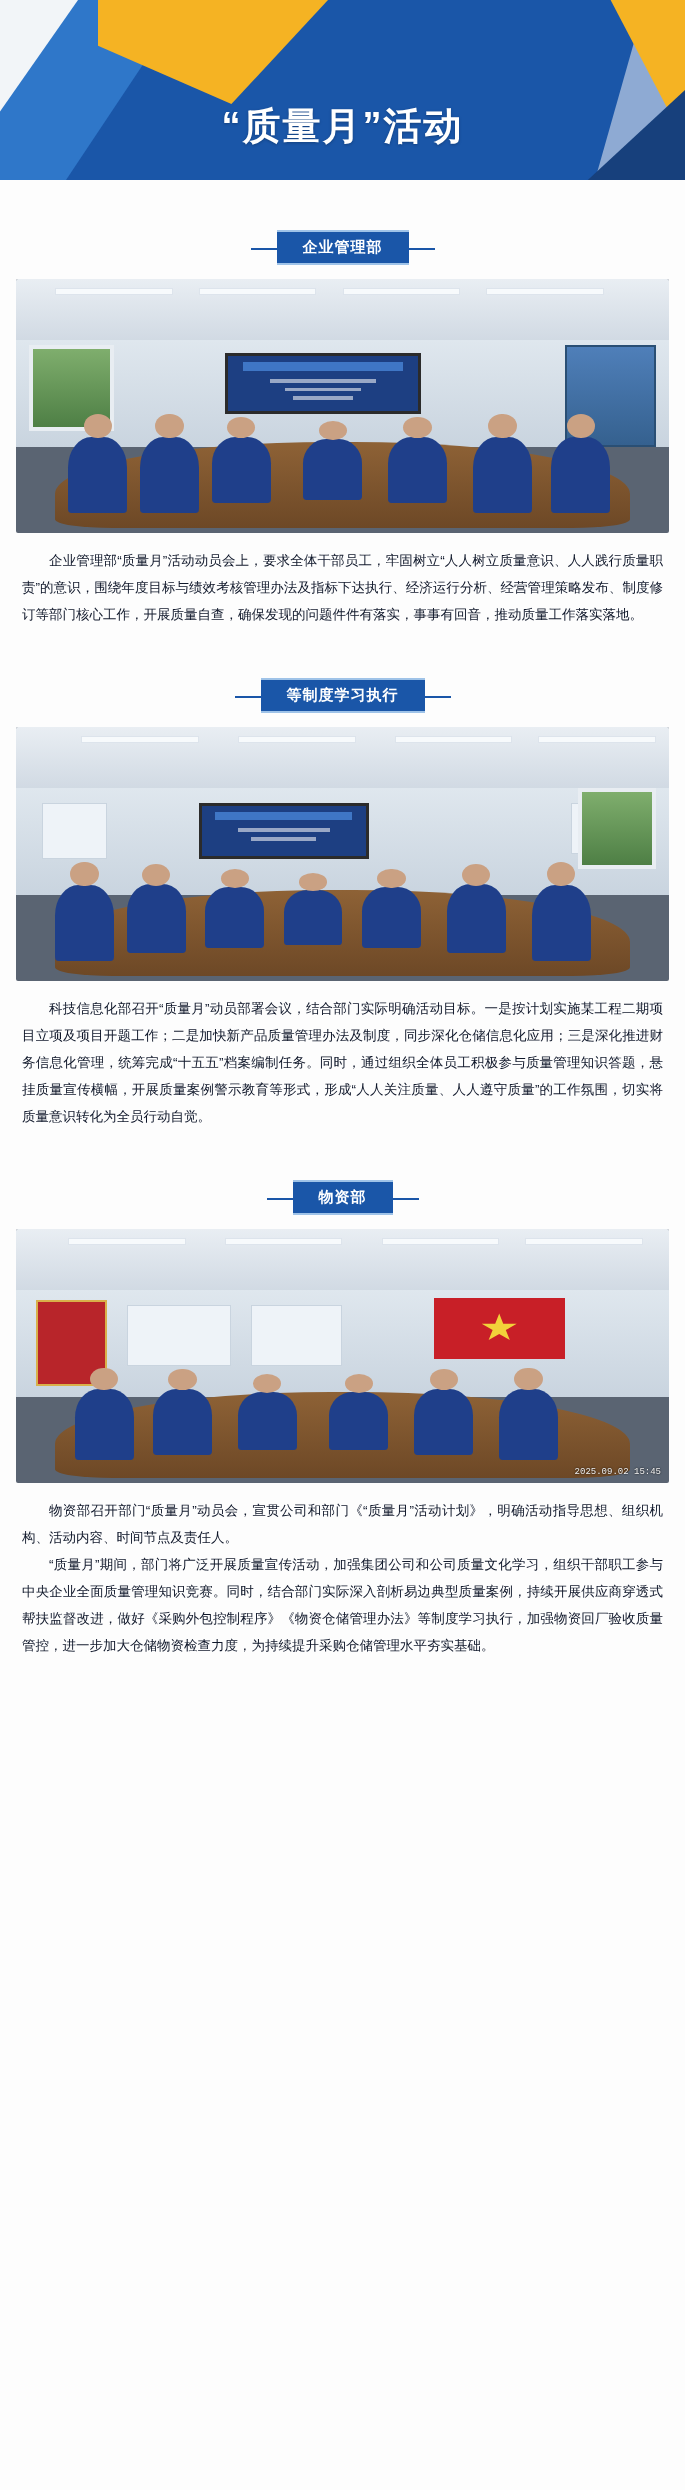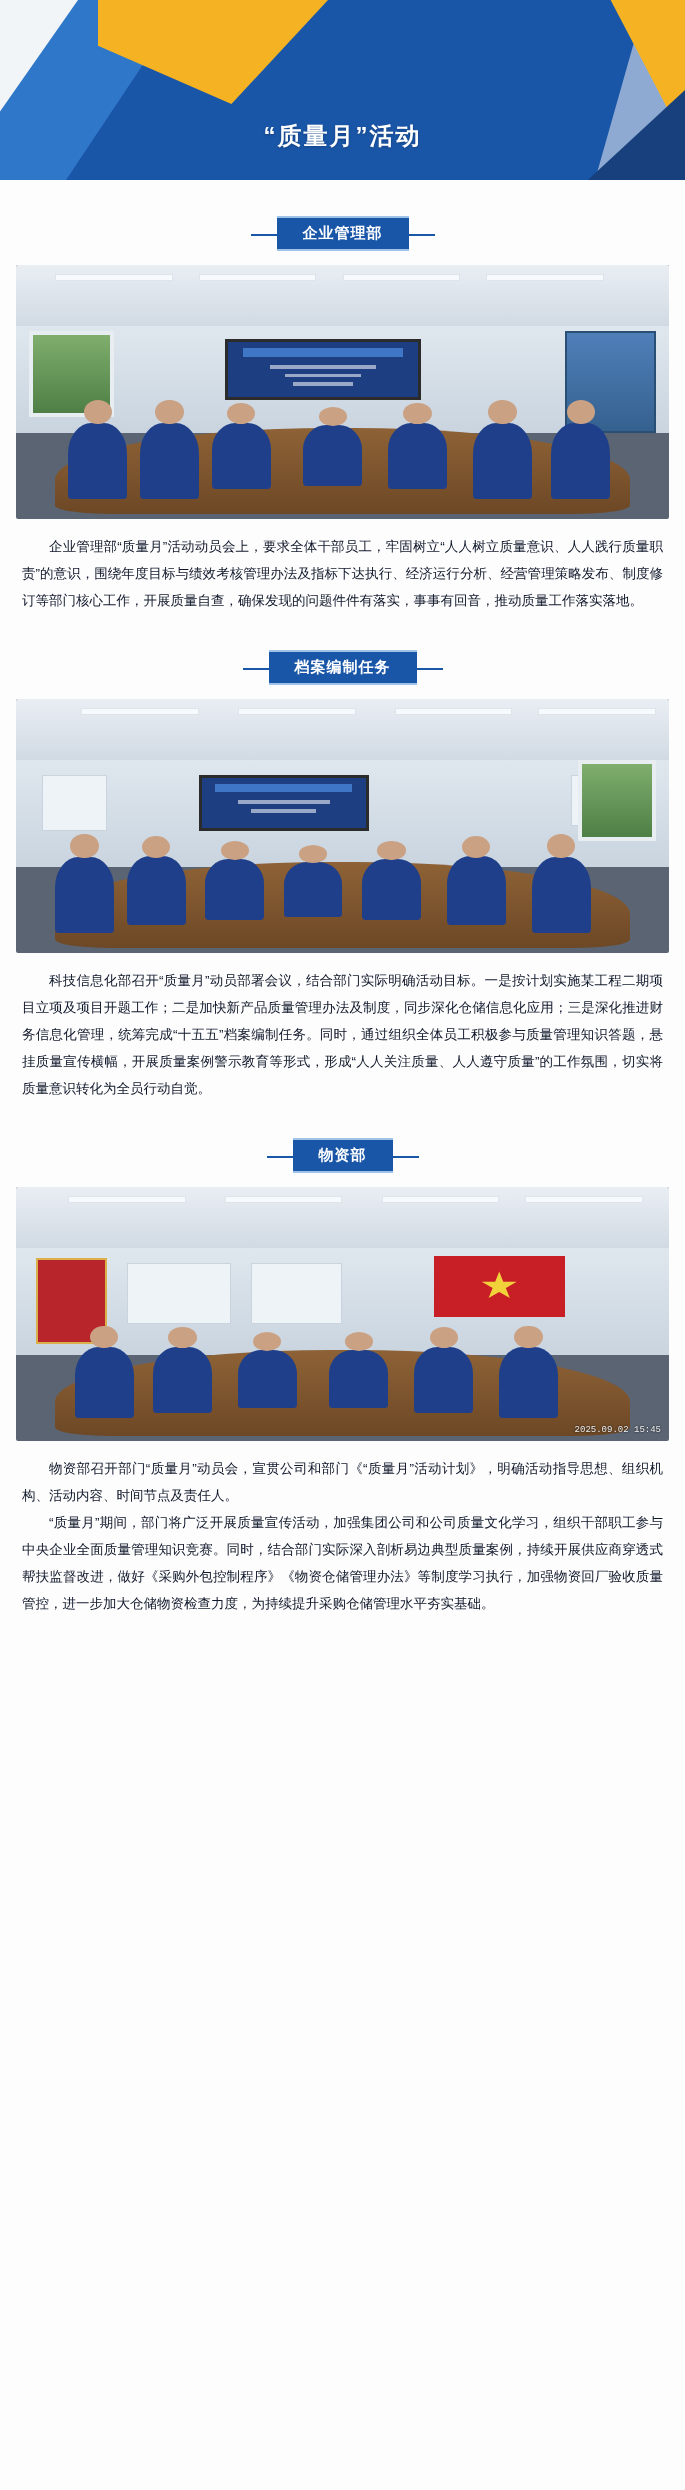--- a/index.html
+++ b/index.html
@@ -77,21 +77,21 @@
     width: 180px; height: 90px;
     background: #17407c;
     clip-path: polygon(46% 100%, 100% 0, 100% 100%);
   }
   .banner-title {
     position: absolute;
     left: 0; right: 0;
     bottom: 28px;
     text-align: center;
     color: #ffffff;
-    font-size: 24px;
+    font-size: 38px;
     font-weight: bold;
     letter-spacing: 2px;
     text-shadow: 0 1px 3px rgba(0,0,0,.25);
     z-index: 5;
   }
 
   
   .intro-wrap {
     margin: 22px 16px 0 16px;
     border: 1px solid #cfe0f2;
@@ -111,21 +111,21 @@
     font-size: 13.5px;
     line-height: 2.0;
     color: #3a3a3a;
     text-indent: 2em;
     text-align: justify;
     margin: 0;
   }
 
   
   .section {
-    margin-top: 36px;
+    margin-top: 50px;
   }
   .sec-title-row {
     display: flex;
     justify-content: center;
     align-items: center;
     margin-bottom: 14px;
   }
   .sec-title {
     position: relative;
     background: #1a56a8;
@@ -311,21 +311,21 @@
       <div class="person" style="left:70%"></div>
       <div class="person" style="left:82%"></div>
       <div class="timestamp"></div>
     </div>
 
     <p class="body-text">企业管理部“质量月”活动动员会上，要求全体干部员工，牢固树立“人人树立质量意识、人人践行质量职责”的意识，围绕年度目标与绩效考核管理办法及指标下达执行、经济运行分析、经营管理策略发布、制度修订等部门核心工作，开展质量自查，确保发现的问题件件有落实，事事有回音，推动质量工作落实落地。</p>
   </div>
 
   <div class="section">
     <div class="sec-title-row">
-      <div class="sec-title">档案编制任务</div>
+      <div class="sec-title">等制度学习执行</div>
     </div>
 
     <div class="photo">
       <div class="ceiling">
         <div class="tile" style="left:10%"></div>
         <div class="tile" style="left:34%"></div>
         <div class="tile" style="left:58%"></div>
         <div class="tile" style="left:80%"></div>
       </div>
       <div class="wall"></div>

